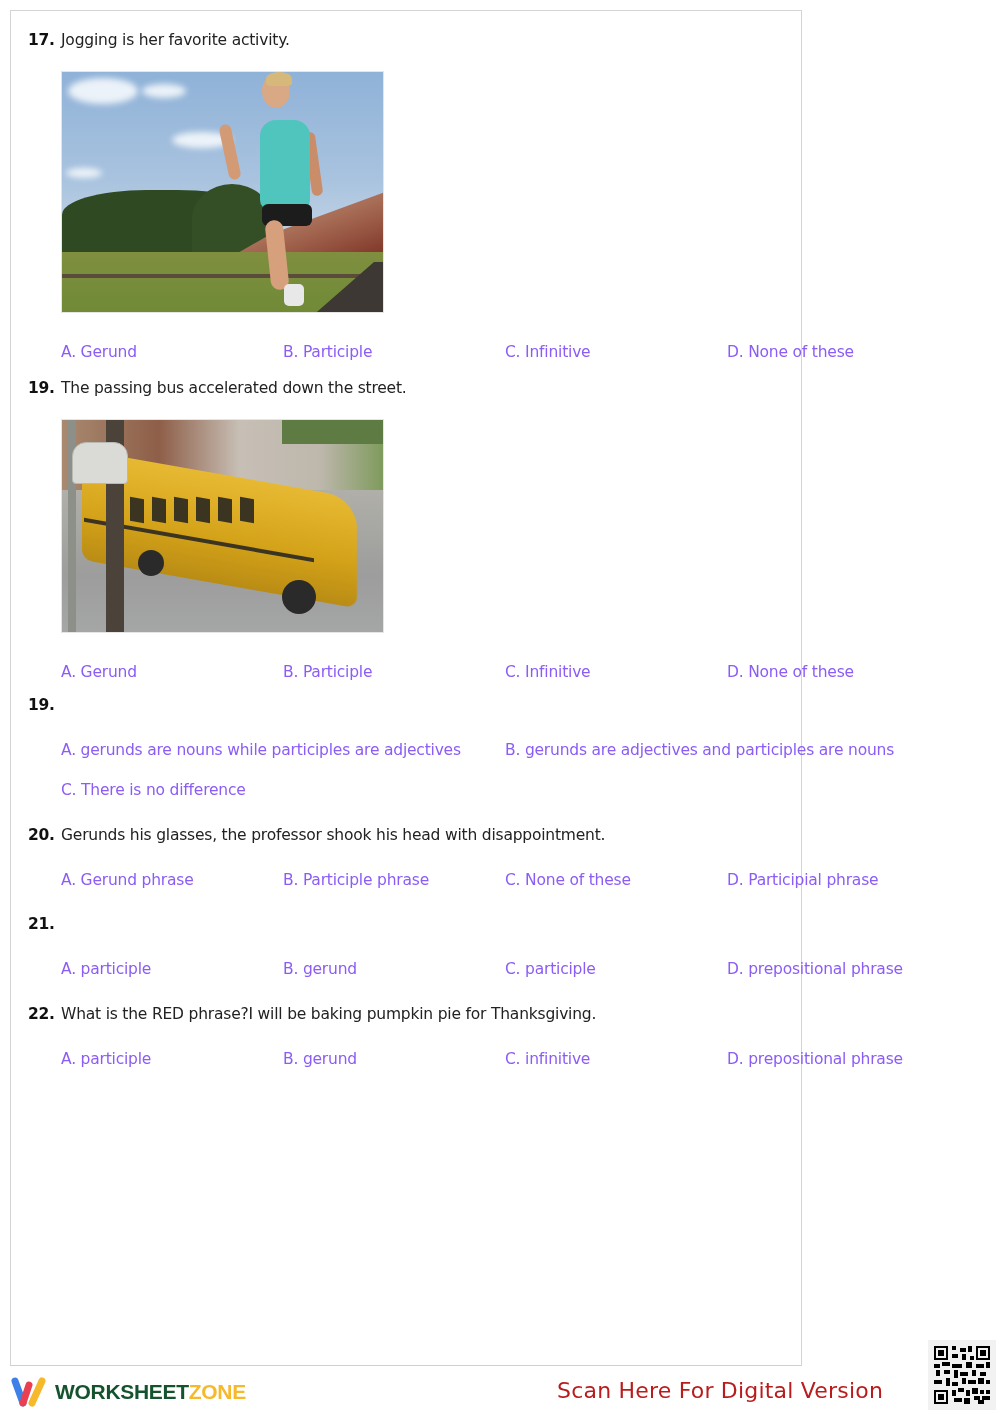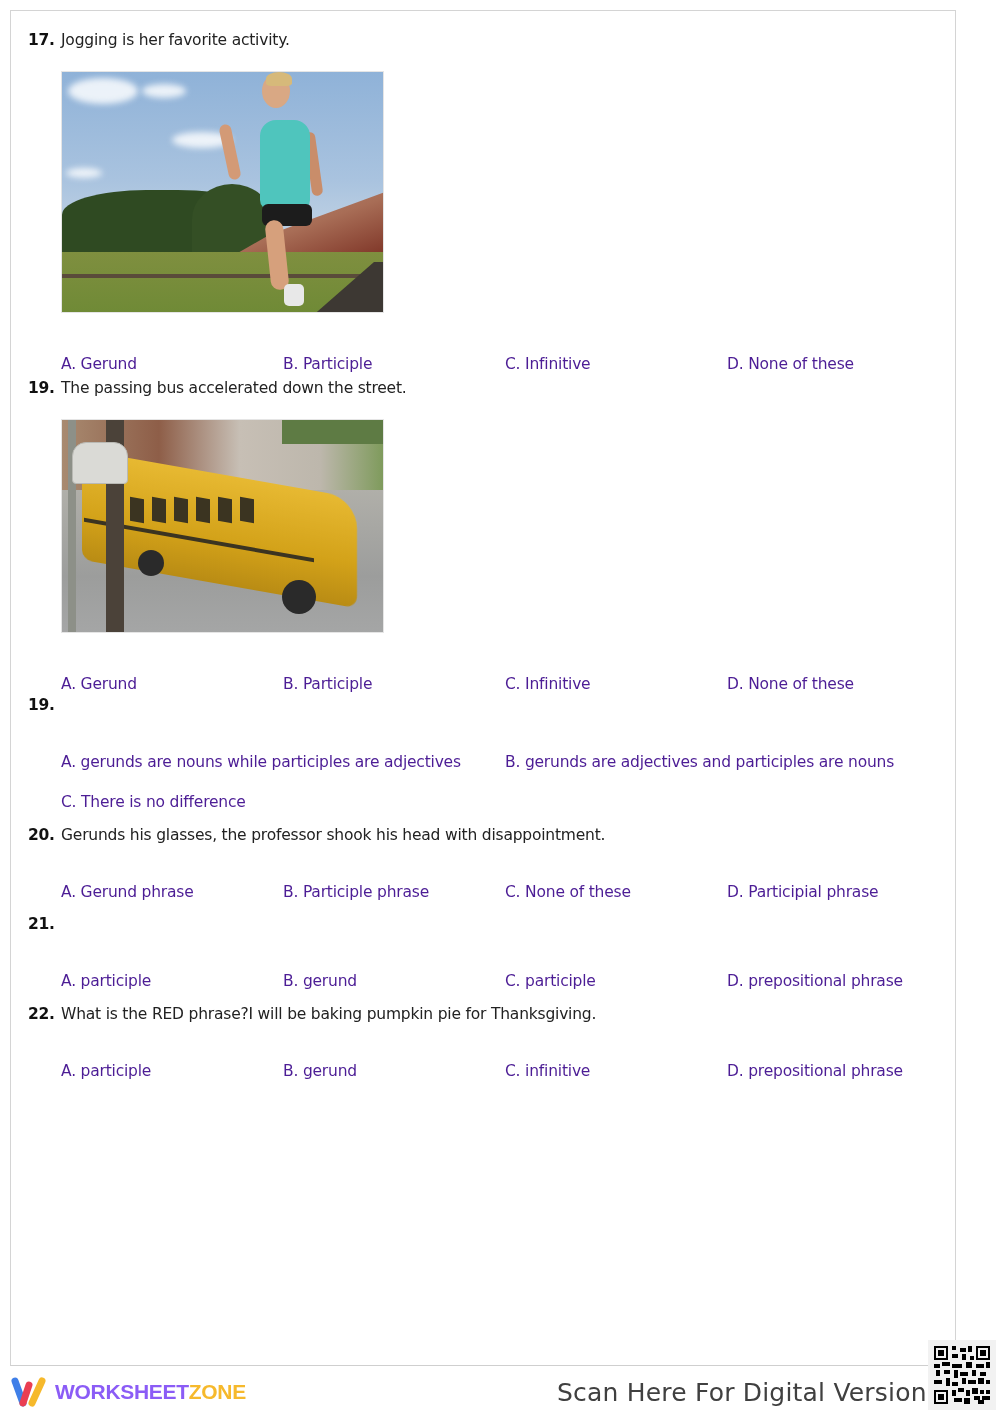--- a/index.html
+++ b/index.html
@@ -1,30 +1,30 @@
 <!DOCTYPE html>
 <html><head>
 <meta charset="utf-8">
 <style>
   * { box-sizing: border-box; margin: 0; padding: 0; }
   html, body { width: 1000px; height: 1414px; background: #ffffff; overflow: hidden; }
   body { position: relative; font-family: "DejaVu Sans", "Liberation Sans", sans-serif; color: #222; }
 
   .sheet {
-    position: absolute; left: 10px; top: 10px; width: 946px; height: 1356px;
+    position: absolute; left: 10px; top: 10px; width: 792px; height: 1356px;
     border: 1px solid #d4d4d4; border-bottom: 1px solid #cfcfcf;
   }
 
   .question { position: absolute; left: 17px; width: 950px; }
   .q-head { display: flex; align-items: baseline; height: 24px; }
   .q-num { font-weight: bold; font-size: 15.5px; width: 33px; color: #111; letter-spacing: -0.3px; }
   .q-text { font-size: 15.5px; color: #222; letter-spacing: -0.2px; }
 
   .options { position: relative; margin-left: 33px; height: 24px; }
-  .opt { position: absolute; top: 16px; font-size: 15.5px; color: #4c1d95; white-space: nowrap; letter-spacing: -0.2px; text-align: right; }
+  .opt { position: absolute; top: 4px; font-size: 15.5px; color: #8b5cf6; white-space: nowrap; letter-spacing: -0.2px; text-align: right; }
   .opt.c0 { left: 0; }
   .opt.c1 { left: 222px; }
   .opt.c2 { left: 444px; }
   .opt.c3 { left: 666px; }
   .opt.h1 { left: 444px; }
 
   .photo { position: absolute; left: 33px; border: 1px solid #e5e5e5; overflow: hidden; }
 
   
   .jog { width: 323px; height: 242px; background: linear-gradient(180deg, #8fb2d8 0%, #a9c3df 45%, #b9cde2 60%, #b9cde2 100%); }
@@ -54,23 +54,23 @@
   .bus .stripe { position: absolute; left: 22px; top: 118px; width: 230px; height: 4px; background: #3b3421; transform: skewY(10deg); }
   .bus .wheel { position: absolute; width: 34px; height: 34px; border-radius: 50%; background: #2a2a2a; }
   .bus .pole { position: absolute; left: 44px; top: 0; width: 18px; height: 214px; background: #4b4239; }
   .bus .pole2 { position: absolute; left: 6px; top: 0; width: 8px; height: 214px; background: #8d9088; }
   .bus .mailbox { position: absolute; left: 10px; top: 22px; width: 56px; height: 42px; background: #dadad6; border-radius: 14px 14px 4px 4px; border: 1px solid #b9b9b4; }
 
   
   .footer-logo { position: absolute; left: 10px; top: 1376px; display: flex; align-items: center; }
   .logo-mark { width: 40px; height: 32px; position: relative; }
   .logo-text { font-family: "Liberation Sans", sans-serif; font-weight: bold; font-size: 21px; margin-left: 5px; letter-spacing: -0.3px; }
-  .logo-text .w1 { color: #8b5cf6; }
+  .logo-text .w1 { color: #14532d; }
   .logo-text .w2 { color: #f6b92c; }
-  .scan-text { position: absolute; left: 557px; top: 1378px; font-family: "DejaVu Sans", sans-serif; font-size: 25px; color: #404040; letter-spacing: 0.2px; }
+  .scan-text { position: absolute; left: 557px; top: 1378px; font-family: "DejaVu Sans", sans-serif; font-size: 22px; color: #b91c1c; letter-spacing: 0.2px; }
   .qr { position: absolute; left: 928px; top: 1340px; width: 68px; height: 70px; background: #f2f2f2; padding: 6px; }
   .qr svg { display: block; }
 </style>
 </head>
 <body>
 
 <div class="sheet">
 
   <div class="question" style="top:20px;">
     <div class="q-head">

